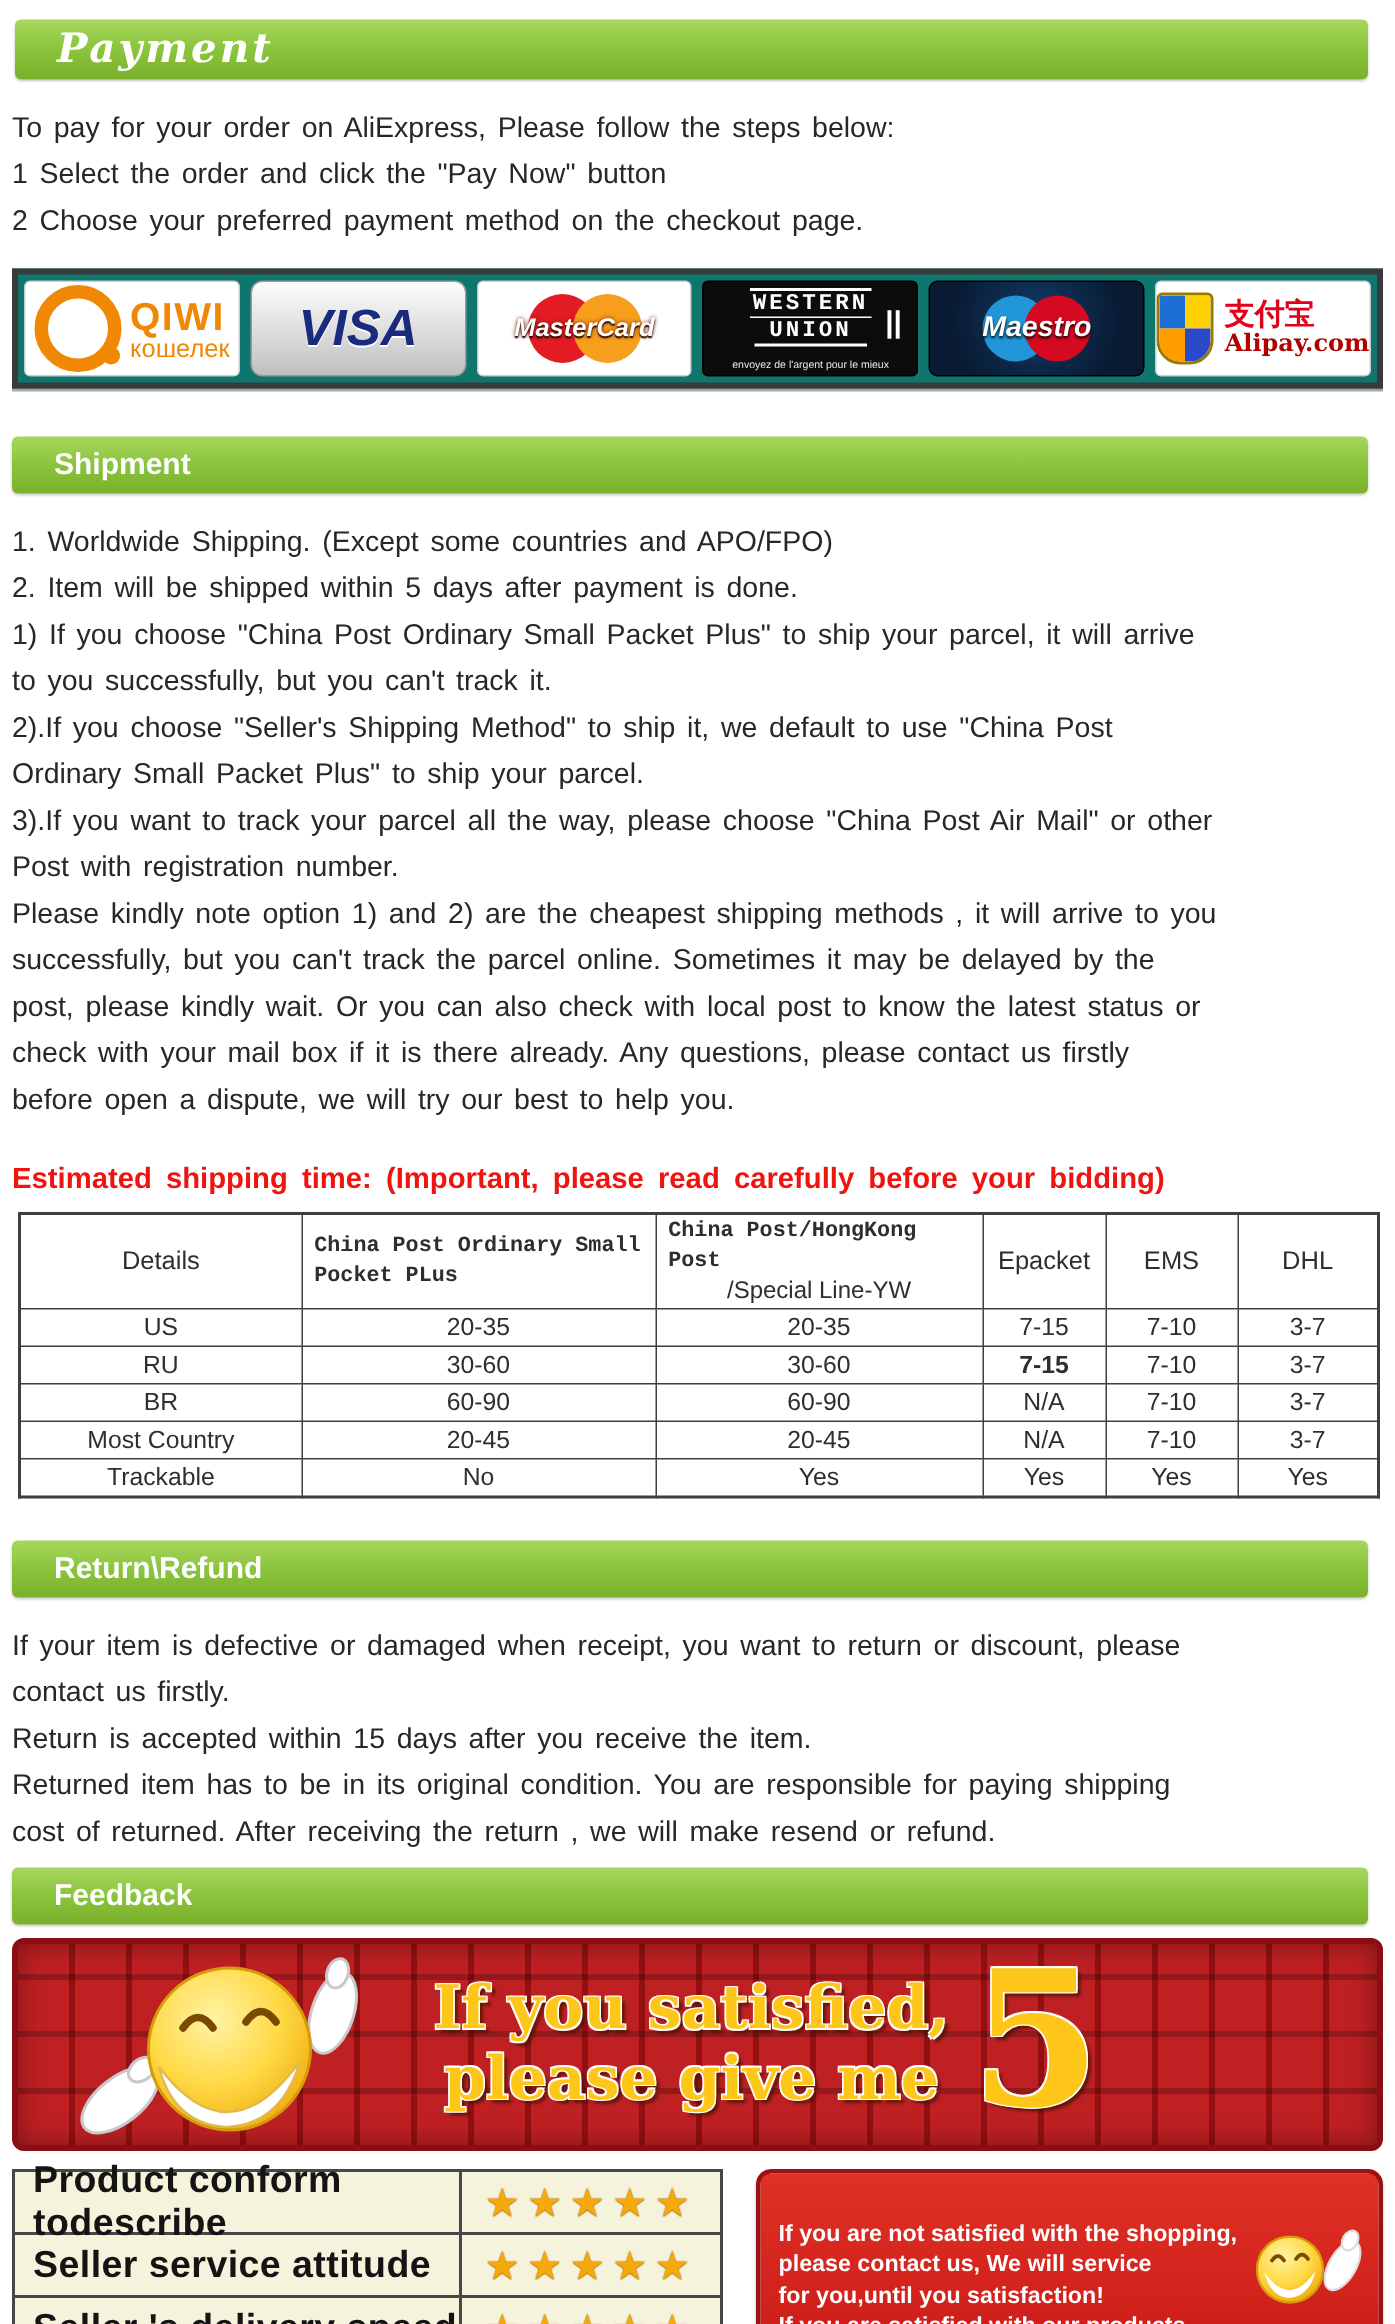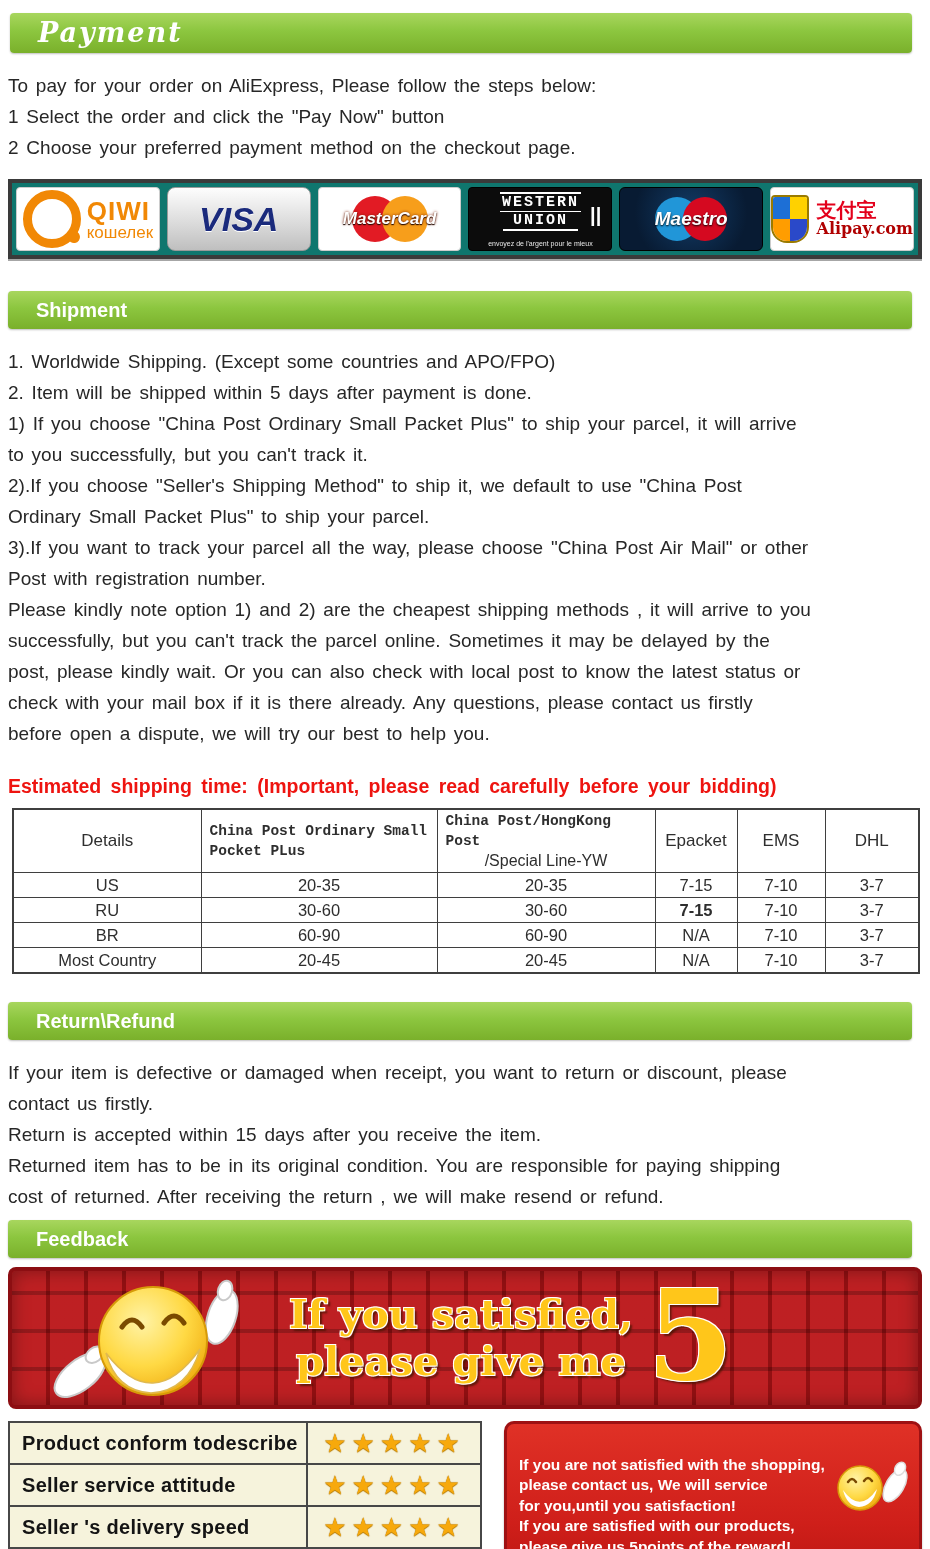--- a/index.html
+++ b/index.html
@@ -77,21 +77,21 @@
   .banner-lines .l1{font-size:40px;line-height:46px;}
   .banner-lines .l2{font-size:40px;line-height:48px;}
   .banner-five{font-size:125px;line-height:100px;margin-left:14px;margin-top:-6px;}
   .banner-points{font-size:40px;margin-left:8px;margin-top:38px;}
 
   
   .bottom{display:flex;margin:12px 8px 0 8px;gap:22px;align-items:flex-start;}
   .ratings{width:470px;border:2px solid #474747;background:#f6f3dc;flex:0 0 auto;}
   .rrow{display:flex;align-items:center;height:40px;border-bottom:2px solid #474747;}
   .rrow:last-child{border-bottom:none;}
-  .rlabel{flex:1;font-weight:bold;font-size:20px;padding-left:12px;color:#141414;letter-spacing:.3px;}
+  .rlabel{flex:1;font-weight:bold;font-size:25px;padding-left:12px;color:#141414;letter-spacing:.3px;}
   .rstars{width:172px;border-left:2px solid #474747;text-align:center;font-size:26px;letter-spacing:5px;
     color:#f7a90c;height:40px;line-height:40px;text-shadow:0 1px 1px #b97c00,0 0 1px #8a5c00;}
   .promise{flex:1;background:linear-gradient(180deg,#e03126,#cf1f1a 60%,#b91511);border:3px solid #9e1113;border-radius:10px;
     color:#fff;font-weight:bold;font-size:15.5px;line-height:20.5px;padding:10px 12px;white-space:pre-line;
     position:relative;box-shadow:0 3px 2px rgba(0,0,0,.3);min-height:96px;}
   .promise svg{position:absolute;right:6px;top:34px;}
 </style>
 </head>
 <body>
 
@@ -209,20 +209,28 @@
           <td>3-7</td>
     </tr>
     <tr>
       <td>Most Country</td>
           <td>20-45</td>
           <td>20-45</td>
           <td>N/A</td>
           <td>7-10</td>
           <td>3-7</td>
     </tr>
+    <tr>
+      <td>Trackable</td>
+          <td>No</td>
+          <td>Yes</td>
+          <td>Yes</td>
+          <td>Yes</td>
+          <td>Yes</td>
+    </tr>
   </tbody>
     </table>
 
   <div class="green-bar" style="margin-top:28px">Return\Refund</div>
   <div class="bodytext" style="margin-bottom:8px">If your item is defective or damaged when receipt, you want to return or discount, please
 contact us firstly.
 Return is accepted within 15 days after you receive the item.
 Returned item has to be in its original condition. You are responsible for paying shipping
 cost of returned. After receiving the return , we will make resend or refund.</div>
 

